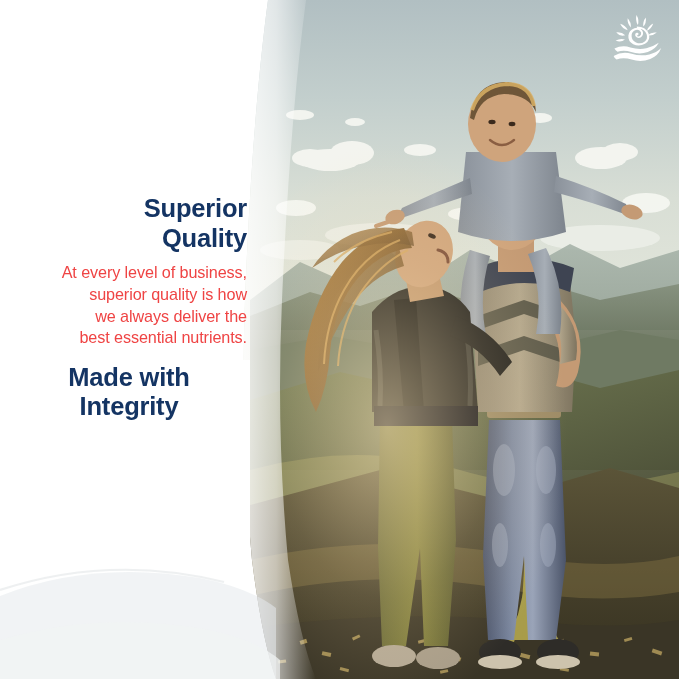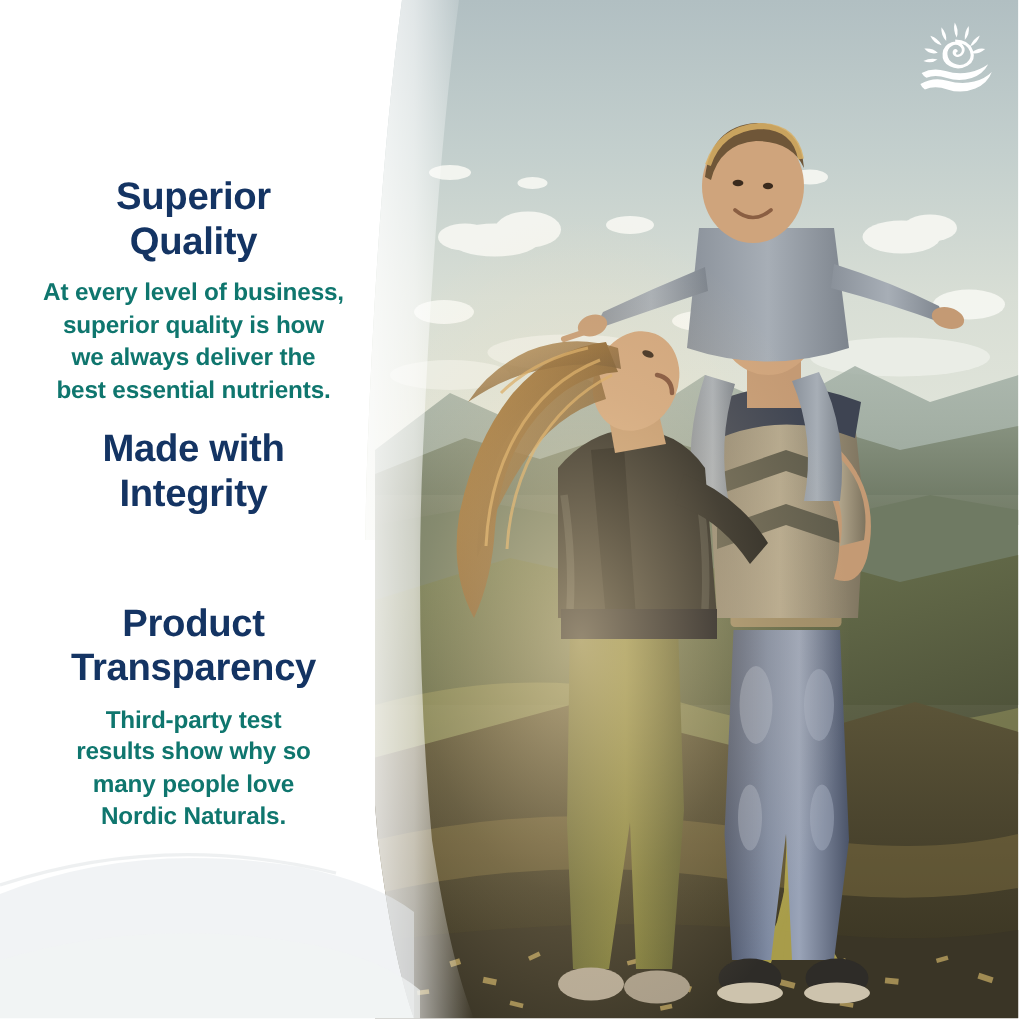--- a/index.html
+++ b/index.html
@@ -42,36 +42,36 @@
     width:258px; height:679px;
     z-index:5;
     display:flex;
     flex-direction:column;
     justify-content:center;
     align-items:center;
     padding-bottom:6px;
   }
 
   .value-block { width:236px; text-align:center; }
-  .value-block.b1 { margin-bottom:14px; }
+  .value-block.b1 { margin-bottom:14px;text-align:right; }
   .value-block.b2 { margin-bottom:48px; }
 
   .v-heading {
     color:#143463;
     font-size:25.5px;
     font-weight:bold;
     line-height:1.16;
     letter-spacing:-0.2px;
     margin-bottom:9px;
     white-space:pre-line;
   }
   .v-body {
-    color:#0f766e;
+    color:#ef4444;
     font-size:16.2px;
-    font-weight:700;
+    font-weight:400;
     line-height:1.33;
     letter-spacing:-0.1px;
     white-space:pre-line;
   }
 
   
   .logo {
     position:absolute;
     top:14px; left:609px;
     width:56px; height:52px;
@@ -349,28 +349,20 @@
 superior quality is how
 we always deliver the
 best essential nutrients.</div>
     </div>
 
     <div class="value-block b2">
       <div class="v-heading">Made with
 Integrity</div>
     </div>
 
-    <div class="value-block b3">
-      <div class="v-heading">Product
-Transparency</div>
-      <div class="v-body">Third-party test
-results show why so
-many people love
-Nordic Naturals.</div>
-    </div>
 
   </div>
 
   <div class="logo">
     <svg viewBox="0 0 56 52">
       <g fill="#ffffff">
 
         <path d="M27.5 1 Q30.5 6 28.8 11 Q26.2 6.5 27.5 1 Z"></path>
         <path d="M36.8 3.4 Q37.6 9.2 34.2 12.6 Q33.8 7.2 36.8 3.4 Z"></path>
         <path d="M44.2 9.6 Q42.4 15.2 37.8 16.8 Q39.8 11.8 44.2 9.6 Z"></path>

